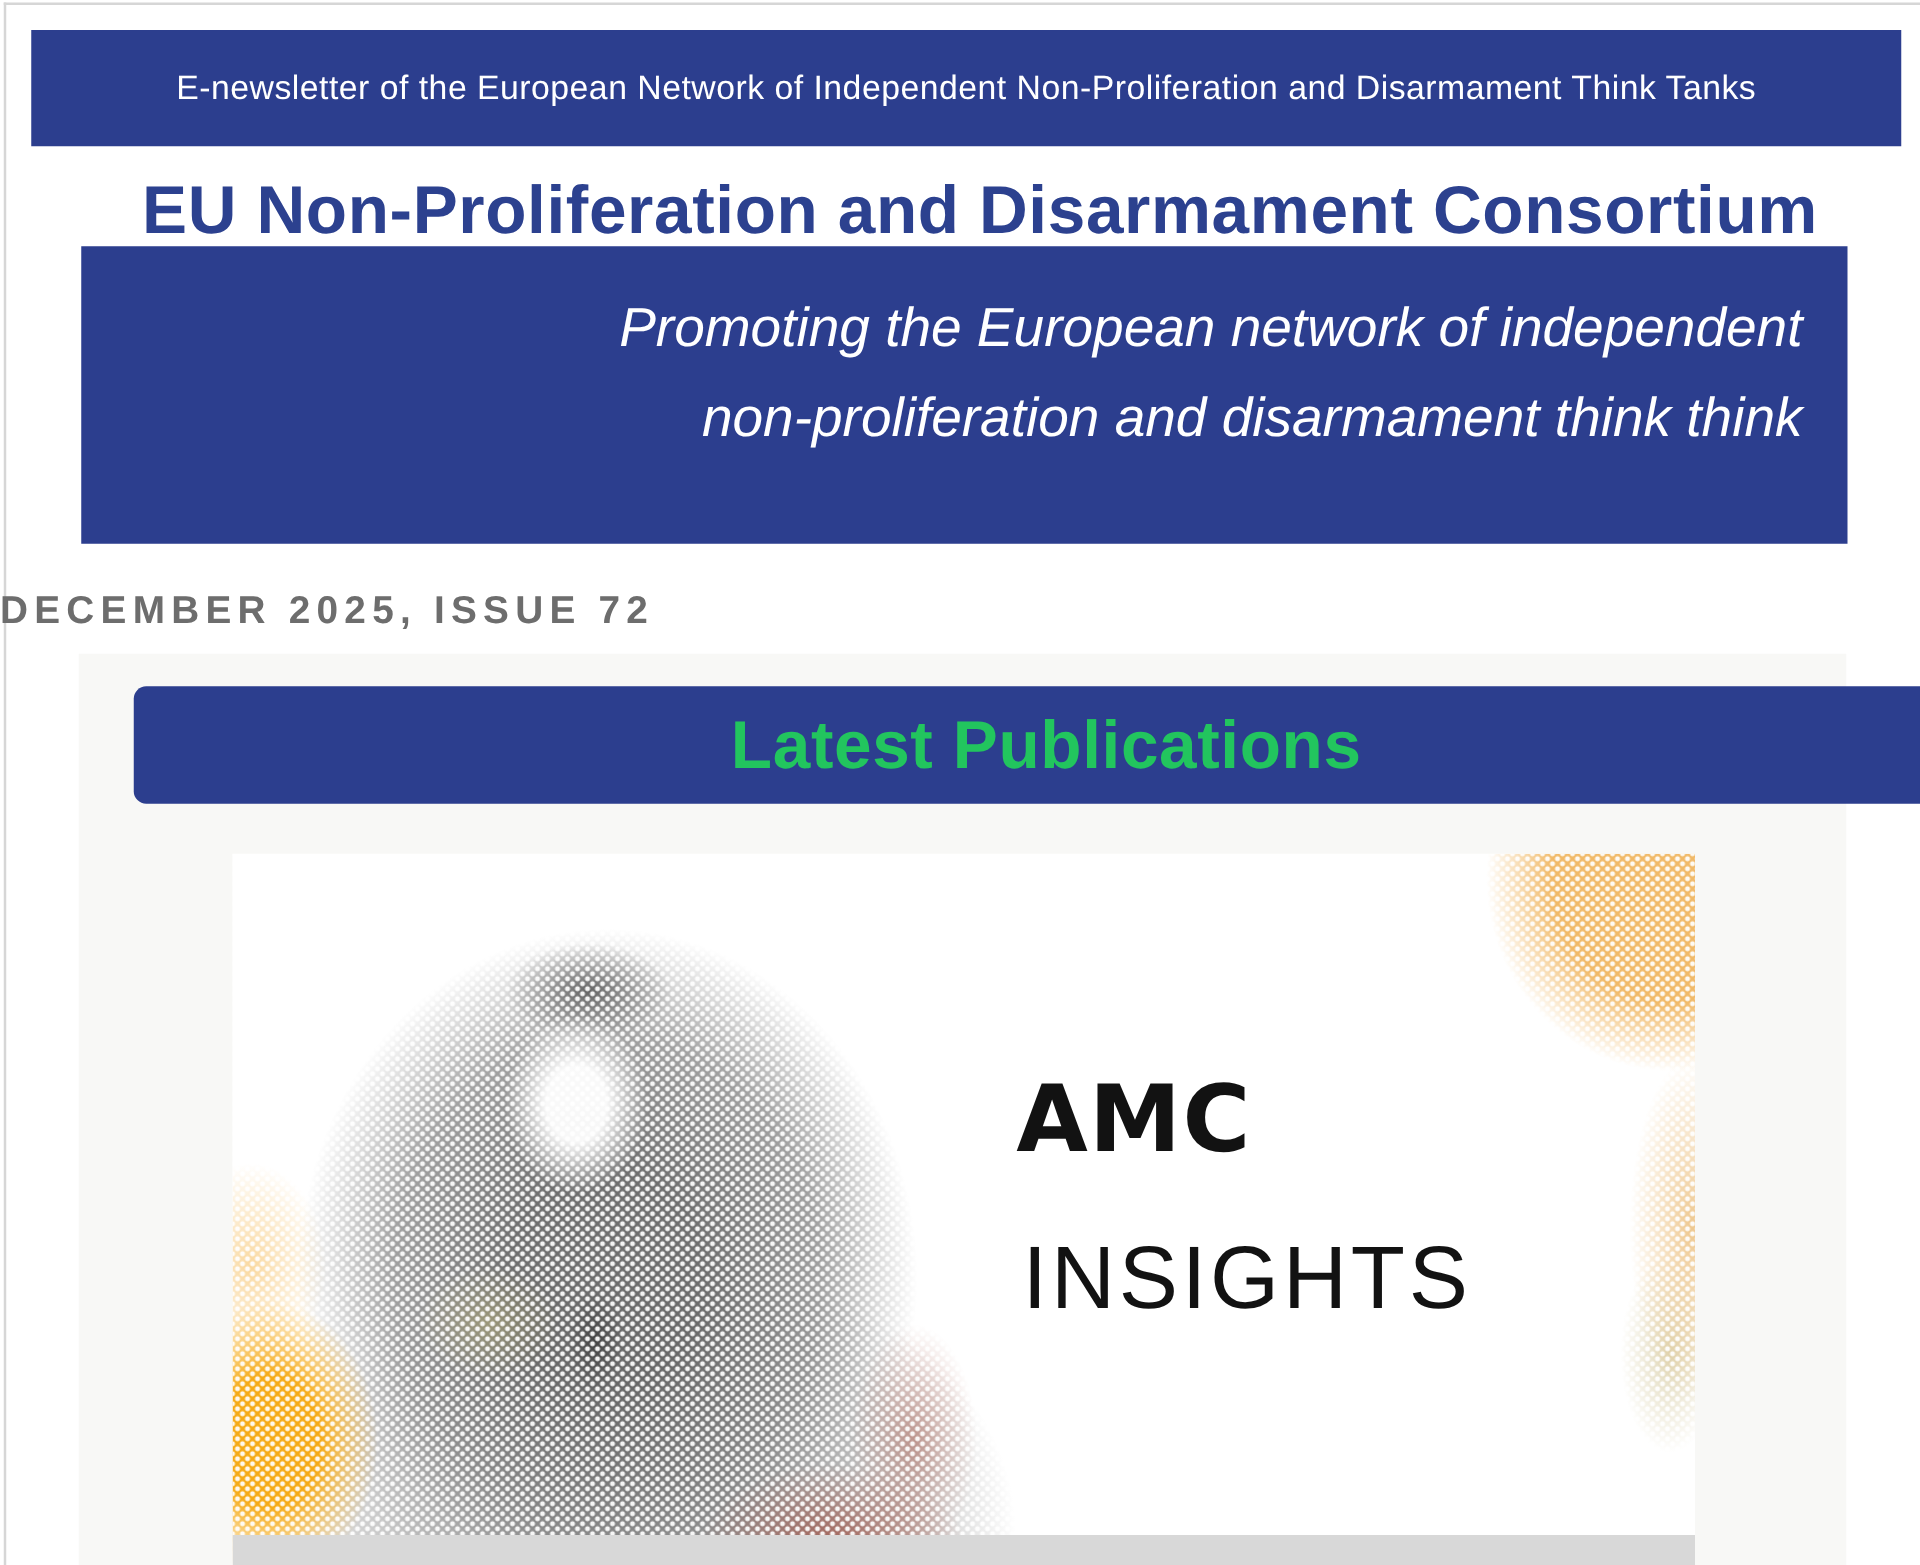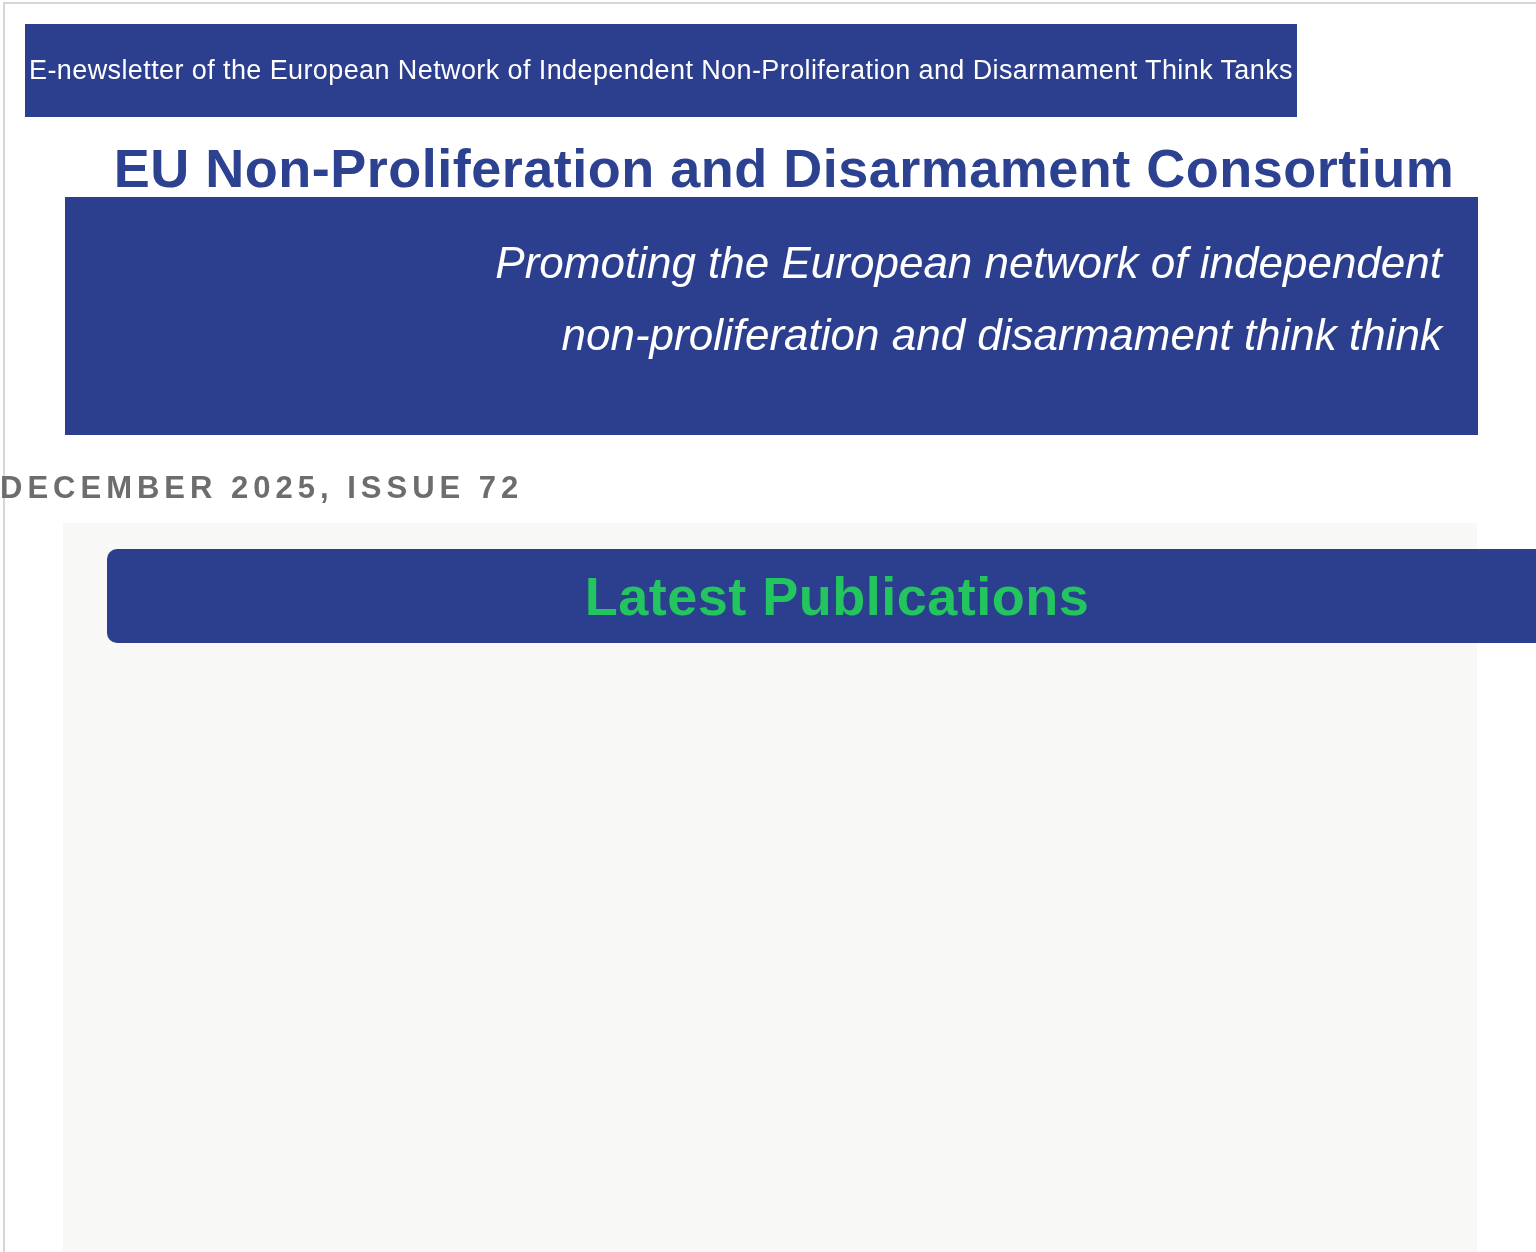--- a/index.html
+++ b/index.html
@@ -8,21 +8,21 @@
     background:#ffffff;
     font-family:"Liberation Sans", sans-serif;
     -webkit-font-smoothing:antialiased;
   }
   
   .frame-top{position:absolute;left:3px;top:2px;right:0;height:2px;background:var(--frame-line,#d6d6d6);}
   .frame-left{position:absolute;left:3px;top:2px;width:2px;bottom:0;background:var(--frame-line,#d6d6d6);}
 
   
   .top-banner{
-    position:absolute;left:25px;top:24px;width:1272px;height:93px;
+    position:absolute;left:25px;top:24px;width:1496px;height:93px;
     background:var(--brand-blue,#2c3e8e);
     display:flex;align-items:center;justify-content:center;
     color:#ffffff;font-size:27px;letter-spacing:.4px;
   }
 
   
   .page-title{
     position:absolute;left:0;top:121px;width:100%;
     text-align:center;font-size:54px;font-weight:bold;
     color:var(--title-blue,#2c418f);letter-spacing:.5px;white-space:nowrap;
@@ -122,14 +122,21 @@
 </div>
 
 <div class="issue-label">DECEMBER 2025, ISSUE 72</div>
 
 <div class="content-area">
 
   <div class="section-banner">
     <span>Latest Publications</span>
   </div>
 
+  <div class="photo-card">
+    <div class="photo-art"></div>
+    <div class="photo-dots"></div>
+    <div class="wordmark-amc">AMC</div>
+    <div class="wordmark-insights">INSIGHTS</div>
+    <div class="caption-bar"></div>
+  </div>
 
 </div>
 
 </body></html>

